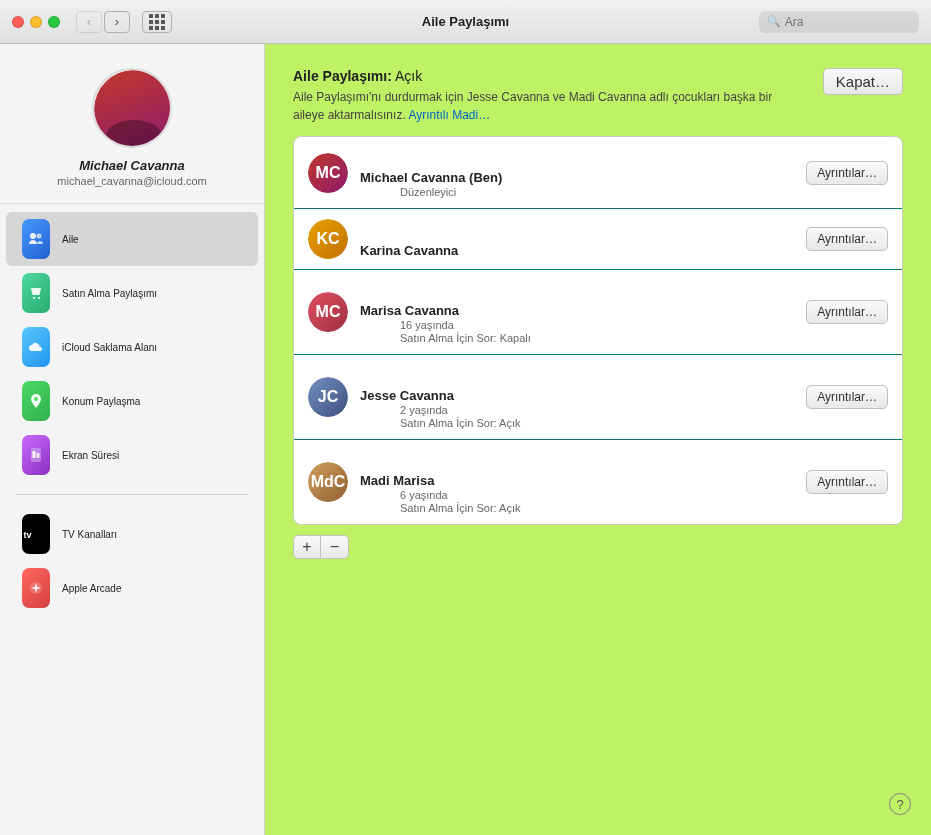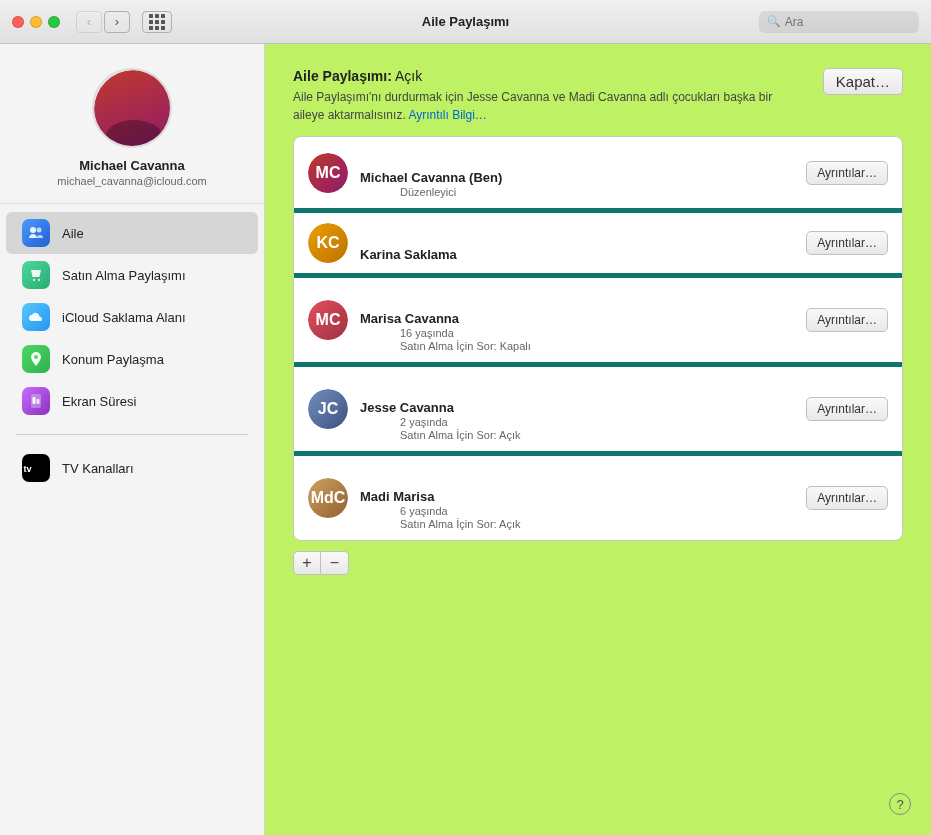--- a/index.html
+++ b/index.html
@@ -162,20 +162,21 @@
       width: 55px;
       height: 30px;
       background: rgba(0,0,0,0.3);
       border-radius: 50% 50% 0 0;
     }
     .user-name {
       font-size: 13px;
       font-weight: 600;
       color: #222;
       text-align: left;
+      font-style: italic;
     }
     .user-email {
       font-size: 11px;
       color: #666;
       text-align: center;
       margin-top: 2px;
     }
 
     .sidebar-section {
       padding: 8px 0;
@@ -184,26 +185,26 @@
       display: flex;
       align-items: center;
       padding: 7px 16px;
       gap: 12px;
       cursor: pointer;
       border-radius: 6px;
       margin: 0 6px;
     }
     .sidebar-item.active { background: #d6d6d6; }
     .sidebar-item-label {
-      font-size: 13px;
+      font-size: 10px;
       color: #222;
     }
     .sidebar-icon {
       width: 28px;
-      height: 28px;
+      height: 40px;
       border-radius: 7px;
       display: flex;
       align-items: center;
       justify-content: center;
       font-size: 16px;
       flex-shrink: 0;
     }
     .icon-aile { background: linear-gradient(135deg, #4a9aff, #2060d0); color: white; }
     .icon-satin { background: linear-gradient(135deg, #4cd9a0, #2aab70); color: white; }
     .icon-icloud { background: linear-gradient(135deg, #5ac8fa, #2196f3); color: white; }
@@ -269,21 +270,21 @@
       border: 1px solid #c8c8c8;
       border-radius: 8px;
       margin-top: 12px;
       overflow: hidden;
     }
 
     .member-row {
       display: flex;
       align-items: center;
       padding: 10px 14px;
-      border-bottom: 5px solid #0f766e;
+      border-bottom: 1px solid #0f766e;
       gap: 12px;
     }
     .member-row:last-child { border-bottom: none; }
 
     .member-avatar {
       width: 40px;
       height: 40px;
       border-radius: 50%;
       flex-shrink: 0;
       overflow: hidden;
@@ -472,35 +473,44 @@
 
     <div class="sidebar-section">
       <div class="sidebar-item">
         <div class="sidebar-icon icon-tv">
           <svg width="28" height="16" viewBox="0 0 40 20" fill="none">
             <text x="2" y="15" font-size="13" fill="white" font-family="sans-serif" font-weight="700">tv</text>
           </svg>
         </div>
         <span class="sidebar-item-label">TV Kanalları</span>
       </div>
+      <div class="sidebar-item">
+        <div class="sidebar-icon icon-arcade">
+          <svg width="16" height="16" viewBox="0 0 16 16" fill="none">
+            <circle cx="8" cy="8" r="6" fill="white" opacity="0.2"></circle>
+            <path d="M5 8h6M8 5v6" stroke="white" stroke-width="1.5" stroke-linecap="round"></path>
+          </svg>
+        </div>
+        <span class="sidebar-item-label">Apple Arcade</span>
+      </div>
     </div>
 
   </div>
 
   <div class="content">
 
     <div class="content-header">
       <div class="content-title-block">
         <div class="content-title">
           <strong>Aile Paylaşımı:</strong>
           <span>Açık</span>
         </div>
         <div class="content-subtitle">
           <span>Aile Paylaşımı'nı durdurmak için Jesse Cavanna ve Madi Cavanna adlı çocukları başka bir aileye aktarmalısınız.</span>
-          <a href="#">Ayrıntılı Bilgi…</a>
+          <a href="#">Ayrıntılı Madi…</a>
         </div>
       </div>
       <button class="kapat-btn">Kapat…</button>
     </div>
 
     <div class="members-panel">
 
     <div class="member-row">
           <div class="member-avatar">
             <div class="avatar-circle av-michael">MC</div>
@@ -509,21 +519,21 @@
             <div class="member-name">Michael Cavanna (Ben)</div>
             <div class="member-detail">Düzenleyici</div>
           </div>
           <button class="ayrintilar-btn">Ayrıntılar…</button>
         </div>
         <div class="member-row">
           <div class="member-avatar">
             <div class="avatar-circle av-karina">KC</div>
           </div>
           <div class="member-info">
-            <div class="member-name">Karina Saklama</div>
+            <div class="member-name">Karina Cavanna</div>
           </div>
           <button class="ayrintilar-btn">Ayrıntılar…</button>
         </div>
         <div class="member-row">
           <div class="member-avatar">
             <div class="avatar-circle av-marisa">MC</div>
           </div>
           <div class="member-info">
             <div class="member-name">Marisa Cavanna</div>
             <div class="member-detail">16 yaşında</div>

